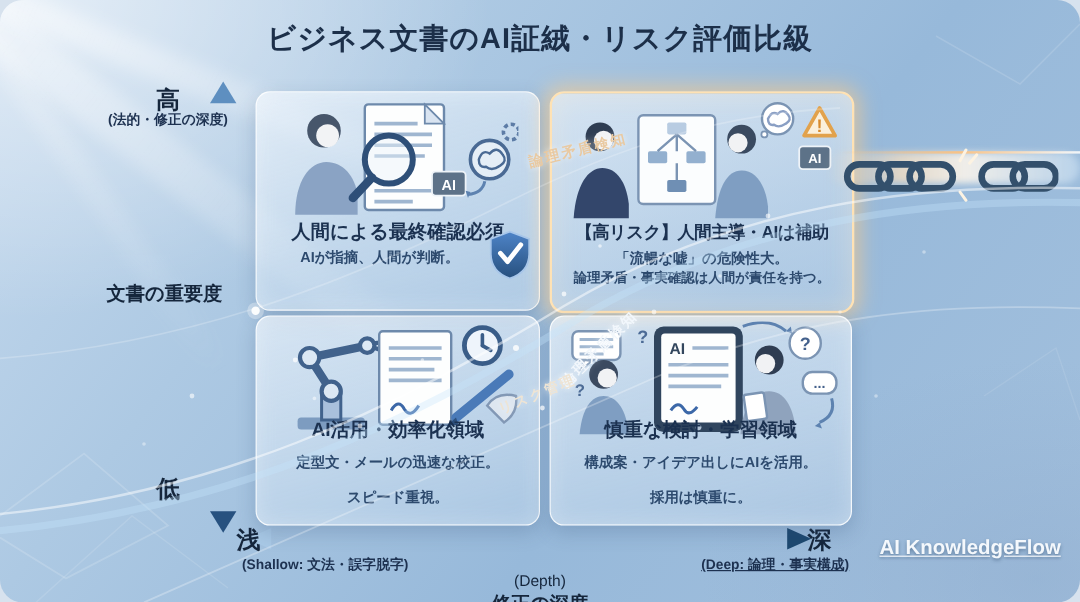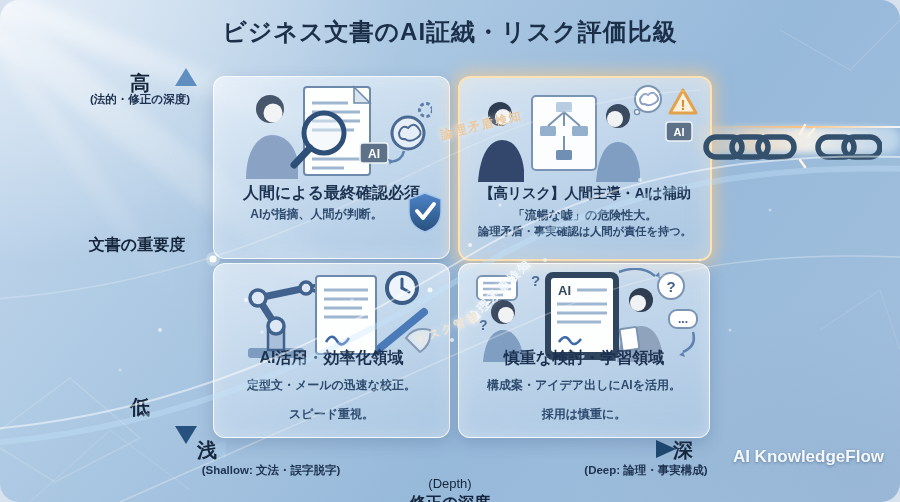--- a/index.html
+++ b/index.html
@@ -32,21 +32,21 @@
   .y-top-sub{left:74px;top:92px;width:132px;}
   .y-mid{left:62px;top:235px;width:150px;font-size:16px;font-weight:bold;}
   .y-mid-sub{left:62px;top:255px;width:150px;font-size:13px;}
   .y-bot{left:80px;top:394px;width:120px;}
   .y-bot-sub{left:55px;top:416px;width:170px;}
   .x-left{left:190px;top:437px;width:34px;}
   .x-left-sub{left:182px;top:463px;width:178px;}
   .x-mid{left:380px;top:455px;width:140px;font-size:16px;font-weight:bold;margin-top:38px;}
   .x-mid-sub{left:380px;top:476px;width:140px;font-size:13px;}
   .x-right{left:666px;top:437px;width:34px;}
-  .x-right-sub{left:566px;top:463px;width:160px;}
+  .x-right-sub{left:566px;top:463px;width:160px;text-decoration:underline;}
   
   .quad{position:absolute;z-index:3;border-radius:12px;
         background:linear-gradient(165deg, rgba(241,247,253,.62), rgba(198,219,239,.38));
         border:1.5px solid rgba(255,255,255,.85);
         box-shadow:0 6px 16px rgba(44,74,112,.22), inset 0 0 18px rgba(255,255,255,.28);}
   .quad.tl{left:213px;top:76px;width:235px;height:181px;}
   .quad.tr{left:458px;top:76px;width:250px;height:181px;border:2px solid #ffe2b4;
            box-shadow:0 0 16px 4px rgba(255,202,130,.6), inset 0 0 22px rgba(255,235,207,.35);}
   .quad.bl{left:213px;top:263px;width:235px;height:173px;}
   .quad.br{left:458px;top:263px;width:250px;height:173px;}
@@ -71,21 +71,21 @@
   .diag-risk{left:416px;top:334px;color:#eee4d4;transform:rotate(-22deg);transform-origin:0 50%;font-size:11.5px;}
   
   .glowband{position:absolute;left:688px;top:127px;width:212px;height:26px;z-index:4;border-radius:13px;
             background:linear-gradient(to right, rgba(255,214,170,0), rgba(255,226,190,.7) 30%, rgba(255,247,236,.85) 55%, rgba(220,238,252,.45));
             filter:blur(3px);pointer-events:none;}
   .glowline{position:absolute;left:700px;top:126px;width:200px;height:2px;z-index:4;
             background:linear-gradient(to right, rgba(255,170,90,0), rgba(255,192,122,.9), rgba(255,255,255,.85));pointer-events:none;}
   .chain{position:absolute;left:702px;top:122px;z-index:5;}
   .footer{position:absolute;right:16px;top:446px;z-index:5;text-align:right;color:#f4f8fc;}
   .footer .year{font-size:15px;font-weight:bold;}
-  .footer .brand{font-size:17px;font-weight:bold;margin-top:1px;text-shadow:0 1px 3px rgba(30,60,90,.45);}
+  .footer .brand{font-size:17px;font-weight:bold;margin-top:1px;text-shadow:0 1px 3px rgba(30,60,90,.45);text-decoration:underline;}
 </style>
 </head>
 <body>
 
 <div class="canvas">
 
   <div class="ray ray1"></div>
   <div class="ray ray2"></div>
   <div class="ray ray3"></div>
 

